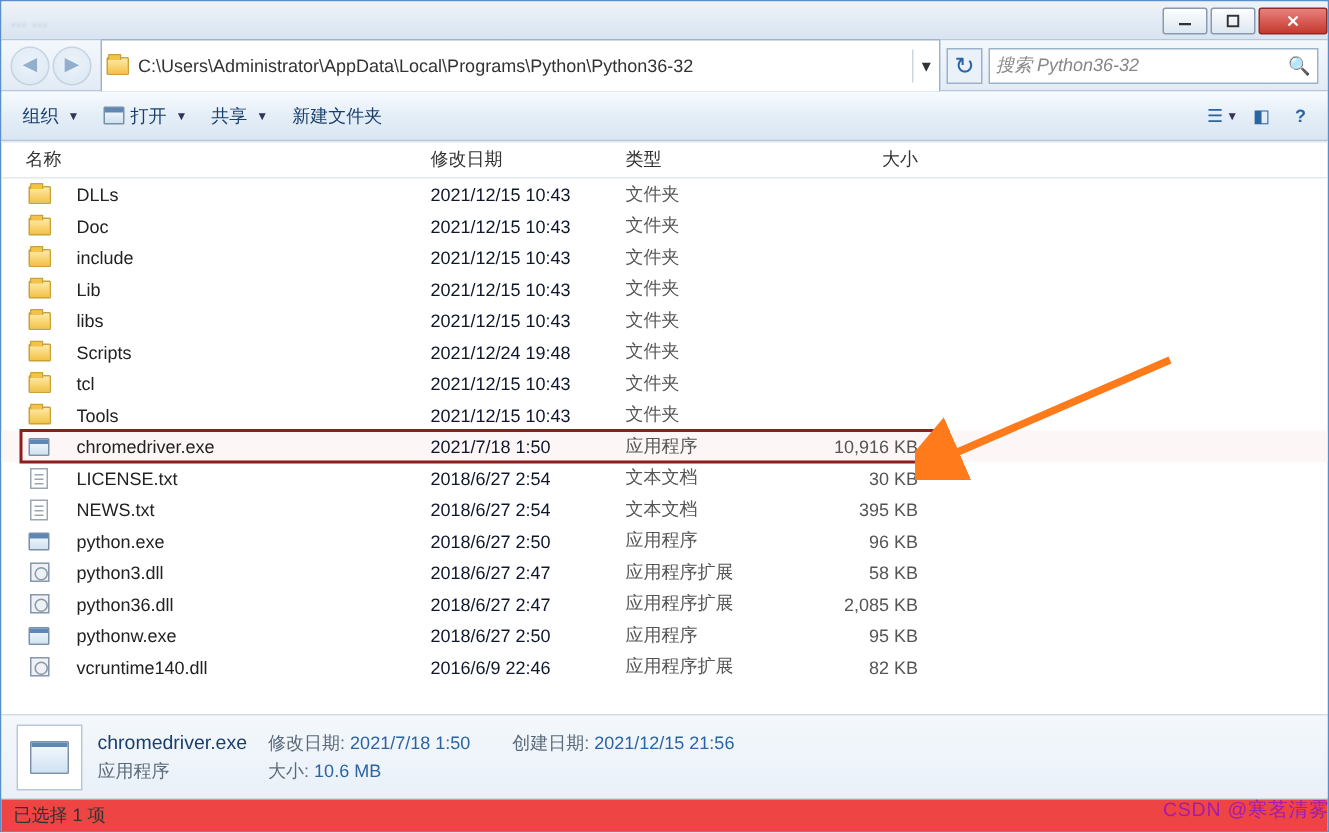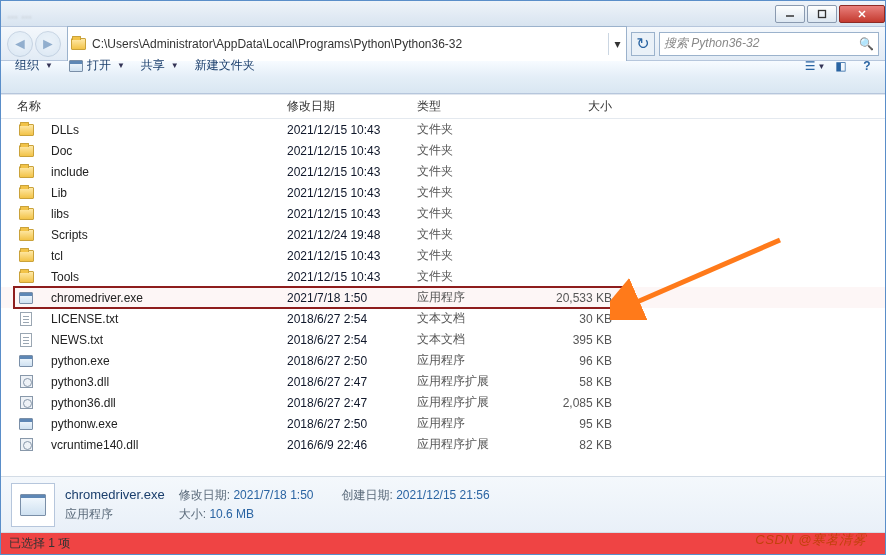--- a/index.html
+++ b/index.html
@@ -18,21 +18,21 @@
     .nava[data-disabled="true"] { opacity:.5; }
     .crumb-wrap { flex:1; height:36px; border:1px solid #9bb2cc; background:#fff; display:flex; align-items:center; font-size:12px; color:#333; }
     .crumb-icon { width:20px; display:flex; justify-content:center; }
     .crumb-path { padding:0 4px; }
     .crumb-tools { margin-left:auto; display:flex; align-items:center; }
     .crumb-sep { width:18px; height:22px; border-left:1px solid #cbd6e2; display:flex; align-items:center; justify-content:center; color:#333; }
     .refresh { width:24px; height:24px; border:1px solid #9bb2cc; background:#eaf1f8; display:flex; align-items:center; justify-content:center; color:#2a64a2;}
     .searchbox { width:220px; height:24px; border:1px solid #9bb2cc; background:#fff; display:flex; align-items:center; padding:0 4px; font-size:12px; color:#888; font-style:italic;}
     .searchbox .mag { margin-left:auto; color:#3b6ea5; font-style:normal;}
     
-    .toolbar { height:32px; background:linear-gradient(#f7fbff,#e4eef7 50%,#d9e6f2); border-bottom:1px solid #b6c6dc; display:flex; align-items:flex-end; padding:16px 6px; font-size:12px; color:#1a3e6c;}
+    .toolbar { height:32px; background:linear-gradient(#f7fbff,#e4eef7 50%,#d9e6f2); border-bottom:1px solid #b6c6dc; display:flex; align-items:center; padding:16px 6px; font-size:12px; color:#1a3e6c;}
     .tbtn { padding:3px 8px; display:flex; align-items:center; gap:4px; border-radius:2px;}
     .dd { font-size:8px; color:#335; margin-left:2px;}
     .toolbar .right { margin-left:auto; display:flex; gap:2px;}
     .sq { width:24px; height:22px; border:1px solid transparent; display:flex; align-items:center; justify-content:center; color:#2a64a2;}
     
     .listwrap { flex:1; overflow:hidden; background:#fff; display:flex; flex-direction:column; border-top:1px solid #e1e7ef; }
     .cols { height:24px; display:flex; align-items:center; font-size:12px; color:#333; border-bottom:1px solid #e4e9ef; padding-left:16px;}
     .c-name { width:270px;} .c-date { width:130px;} .c-type { width:115px;} .c-size { width:80px; text-align:right;}
     .rows { flex:1; overflow:auto; }
     .row { height:21px; display:flex; align-items:center; font-size:12px; color:#222; padding-left:16px; position:relative;}
@@ -57,21 +57,21 @@
     .thumb { width:44px; height:44px; border:1px solid #b6c6dc; background:#fff; display:flex; align-items:center; justify-content:center; margin-right:10px;}
     .thumb .exe-ic { width:26px; height:22px;}
     .dgrid { display:grid; grid-template-columns:auto auto auto auto; column-gap:14px; row-gap:2px; align-items:baseline;}
     .dkey { color:#5a6a7a;}
     .dfile { color:#1a3e6c; font-size:13px;}
     
     .status { height:22px; border-top:1px solid #d3dce6; background:#ef4444; display:flex; align-items:center; font-size:12px; color:#333; padding:0 8px;}
     
     .arrow-ann { position:absolute; left:610px; top:230px; pointer-events:none; }
     
-    .wm { position:absolute; right:20px; bottom:6px; font-size:13px; color:#c2410c; letter-spacing:.5px;font-style:italic;}
+    .wm { position:absolute; right:0; bottom:6px; font-size:13px; color:#a21caf; letter-spacing:.5px;}
   </style>
 </head>
 <body>
 
 <div class="window">
 
   <div class="titlebar">
     <div class="tb-left">… …</div>
     <div class="tb-btn">
         <svg viewBox="0 0 10 10">
@@ -216,21 +216,21 @@
           <span class="ty">文件夹</span>
           <span class="sz"></span>
         </div>
         <div class="row highlight-row">
           <span class="ic">
             <span class="exe-ic"></span>
           </span>
           <span class="nm">chromedriver.exe</span>
           <span class="dt">2021/7/18 1:50</span>
           <span class="ty">应用程序</span>
-          <span class="sz">20,533 KB</span>
+          <span class="sz">10,916 KB</span>
           <span class="highlight-box"></span>
         </div>
         <div class="row">
           <span class="ic">
             <span class="txt-ic"></span>
           </span>
           <span class="nm">LICENSE.txt</span>
           <span class="dt">2018/6/27 2:54</span>
           <span class="ty">文本文档</span>
           <span class="sz">30 KB</span>

